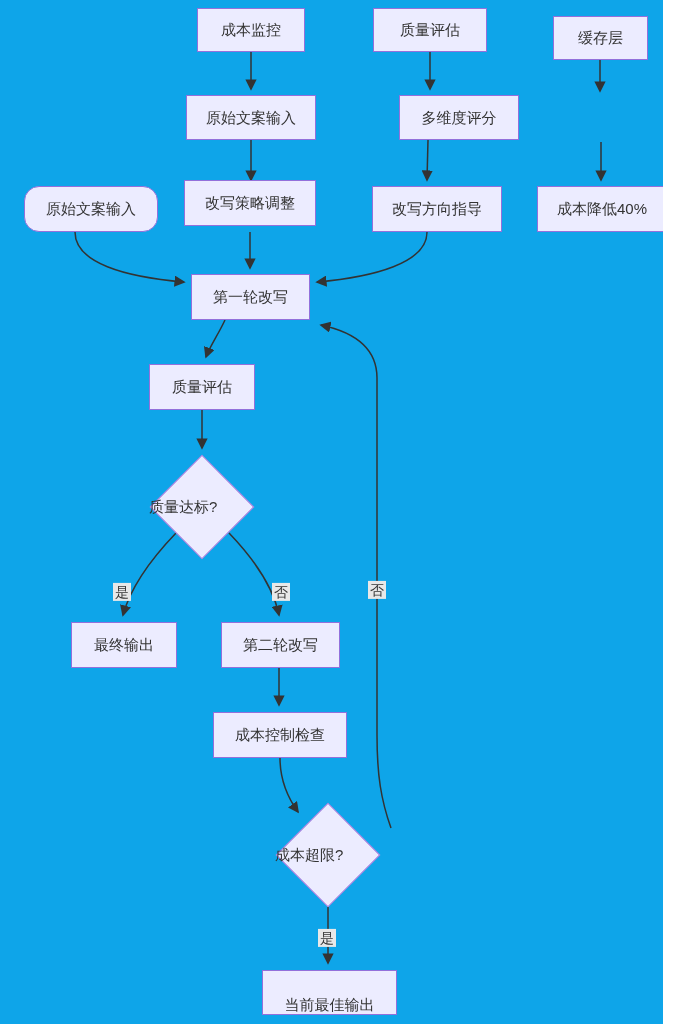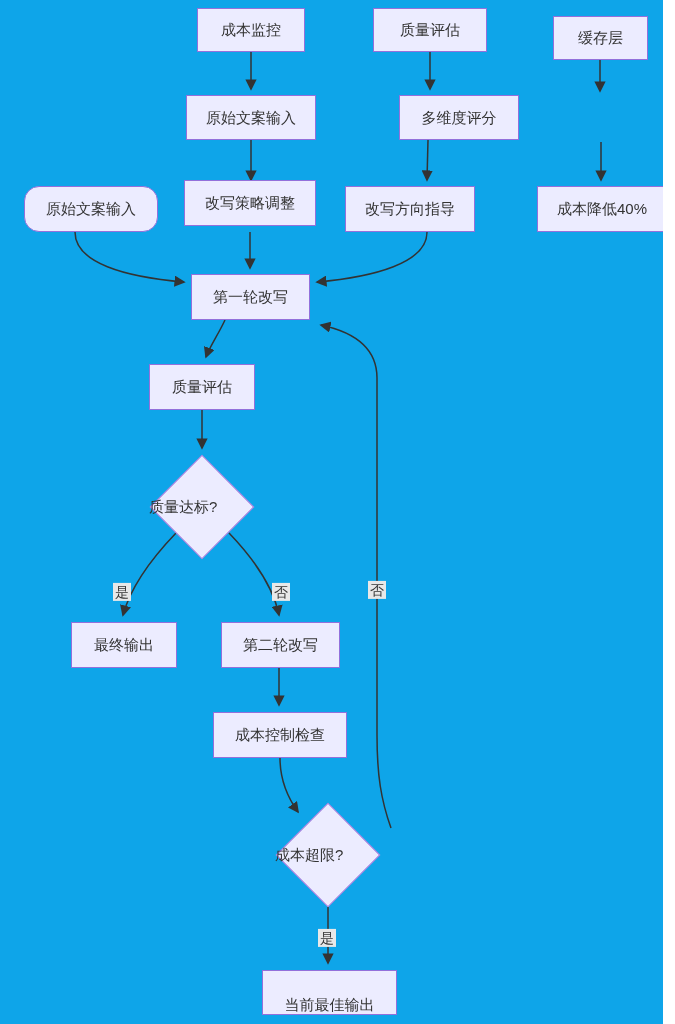--- a/index.html
+++ b/index.html
@@ -62,21 +62,21 @@
   }
   
   #n-cost-monitor    { left:197px; top:8px;   width:108px; height:44px; }
   #n-quality-eval-top{ left:373px; top:8px;   width:114px; height:44px; }
   #n-cache-layer     { left:553px; top:16px;   width:95px;  height:44px; }
   #n-realtime-cost   { left:186px; top:95px;  width:130px; height:45px; }
   #n-multi-score     { left:379px; top:95px;  width:120px; height:45px;margin-left:20px; }
   #n-similar-reuse   { left:535px; top:97px;  width:133px; height:45px; }
   #n-original-input  { left:24px;   top:186px; width:134px; height:46px;border-radius:15px; }
   #n-strategy-adjust { left:184px; top:180px; width:132px; height:46px; }
-  #n-direction-guide { left:345px; top:186px; width:130px; height:46px; }
+  #n-direction-guide { left:372px; top:186px; width:130px; height:46px; }
   #n-cost-reduce     { left:537px; top:186px; width:130px; height:46px; }
   #n-first-rewrite   { left:191px; top:274px; width:119px; height:46px; }
   #n-quality-eval-mid{ left:149px; top:364px; width:106px; height:46px; }
   #n-quality-ok      { left:149px; top:454px; width:106px; height:106px; }
   #n-final-output    { left:71px;  top:622px; width:106px; height:46px; }
   #n-second-rewrite  { left:221px; top:622px; width:119px; height:46px; }
   #n-cost-check      { left:213px; top:712px; width:134px; height:46px; }
   #n-cost-over       { left:275px; top:802px; width:106px; height:106px; }
   #n-best-output     { left:262px; top:970px; width:135px; height:45px;align-items:flex-end; }
   

